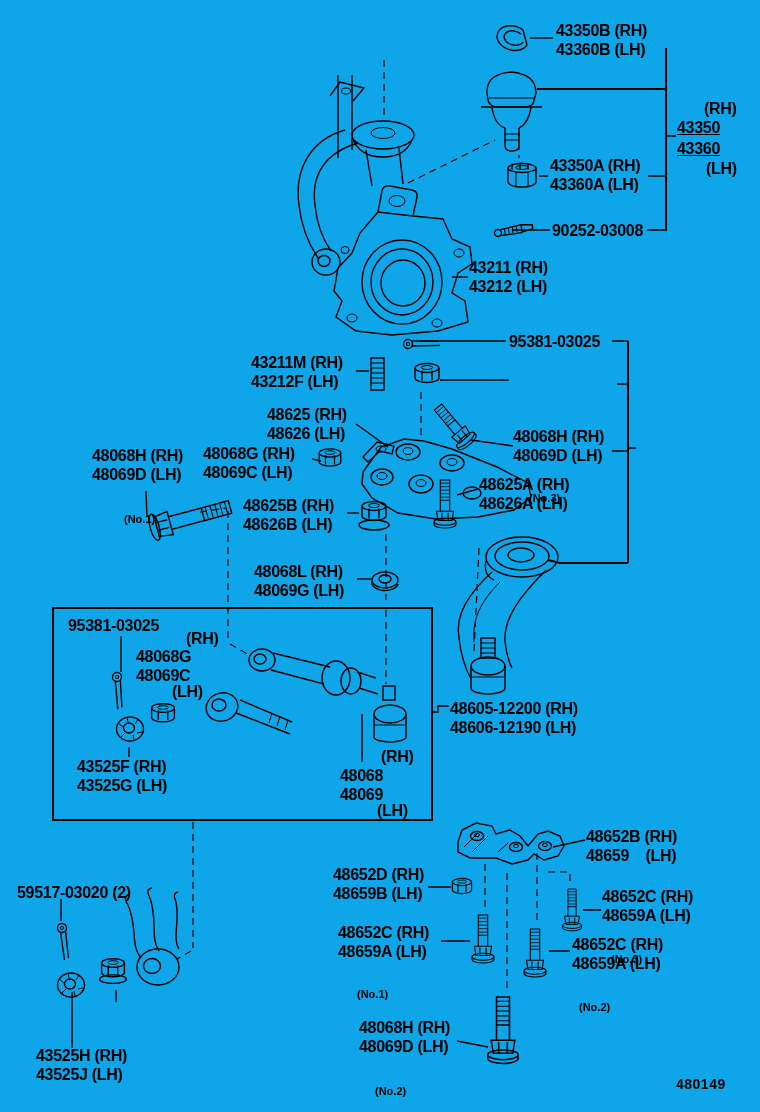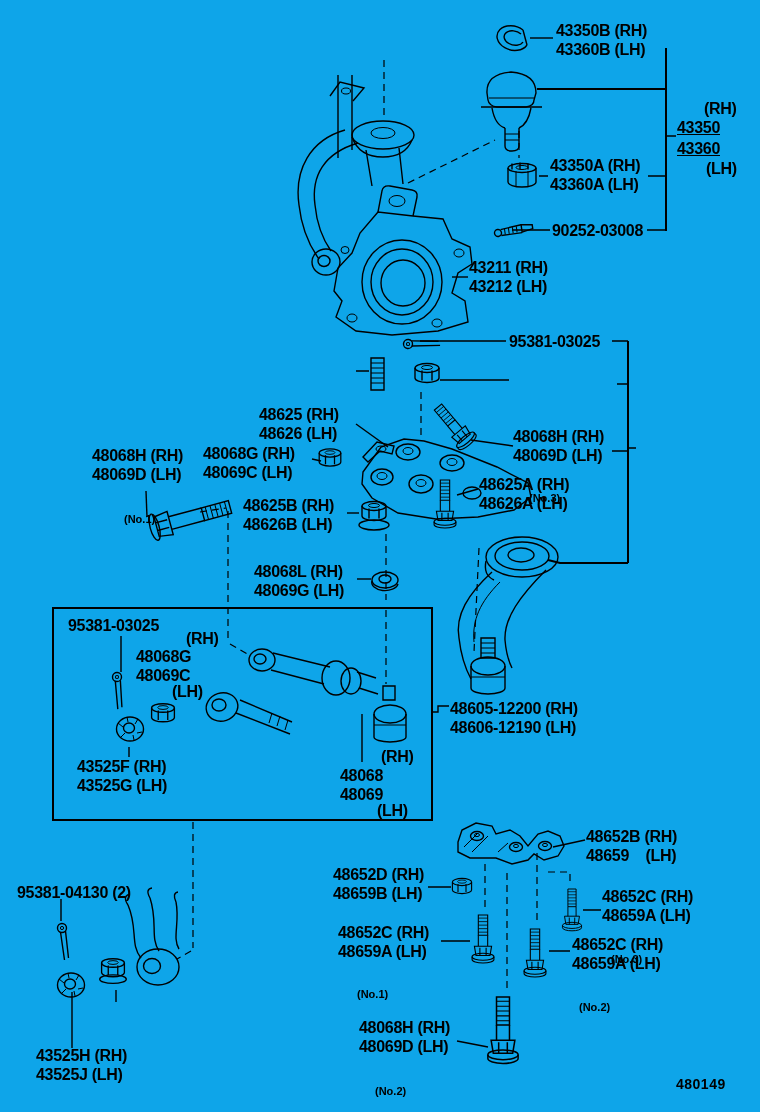--- a/index.html
+++ b/index.html
@@ -296,21 +296,23 @@
 <div class="lbl" style="left:704px;top:99px">(RH)</div>
 <div class="lbl lh21" style="left:677px;top:117px">43350
 43360</div>
 <div class="lbl" style="left:706px;top:159px">(LH)</div>
 <div class="lbl" style="left:550px;top:156px">43350A (RH)
 43360A (LH)</div>
 <div class="lbl" style="left:552px;top:221px">90252-03008</div>
 <div class="lbl" style="left:469px;top:258px">43211 (RH)
 43212 (LH)</div>
 <div class="lbl" style="left:509px;top:332px">95381-03025</div>
-<div class="lbl" style="left:259px;top:405px">48625 (RH)
+<div class="lbl" style="left:251px;top:353px">43211M (RH)
+43212F (LH)</div>
+<div class="lbl" style="left:267px;top:405px">48625 (RH)
 48626 (LH)</div>
 <div class="lbl" style="left:513px;top:427px">48068H (RH)
 48069D (LH)</div>
 <div class="lbl sm" style="left:529px;top:460px">(No.3)</div>
 <div class="lbl" style="left:92px;top:446px">48068H (RH)
 48069D (LH)</div>
 <div class="lbl sm" style="left:124px;top:481px">(No.1)</div>
 <div class="lbl" style="left:203px;top:444px">48068G (RH)
 48069C (LH)</div>
 <div class="lbl" style="left:243px;top:496px">48625B (RH)
@@ -338,21 +340,21 @@
 48659B (LH)</div>
 <div class="lbl" style="left:602px;top:887px">48652C (RH)
 48659A (LH)</div>
 <div class="lbl sm" style="left:611px;top:921px">(No.3)</div>
 <div class="lbl" style="left:338px;top:923px">48652C (RH)
 48659A (LH)</div>
 <div class="lbl sm" style="left:357px;top:956px">(No.1)</div>
 <div class="lbl" style="left:572px;top:935px">48652C (RH)
 48659A (LH)</div>
 <div class="lbl sm" style="left:579px;top:969px">(No.2)</div>
-<div class="lbl" style="left:17px;top:883px">95381-04130 (2)</div>
+<div class="lbl" style="left:17px;top:883px">59517-03020 (2)</div>
 <div class="lbl" style="left:36px;top:1046px">43525H (RH)
 43525J (LH)</div>
 <div class="lbl" style="left:359px;top:1018px">48068H (RH)
 48069D (LH)</div>
 <div class="lbl sm" style="left:375px;top:1053px">(No.2)</div>
 <div class="code" style="left:676px;top:1076px">480149</div>
 
 </div>
 
 </body></html>

